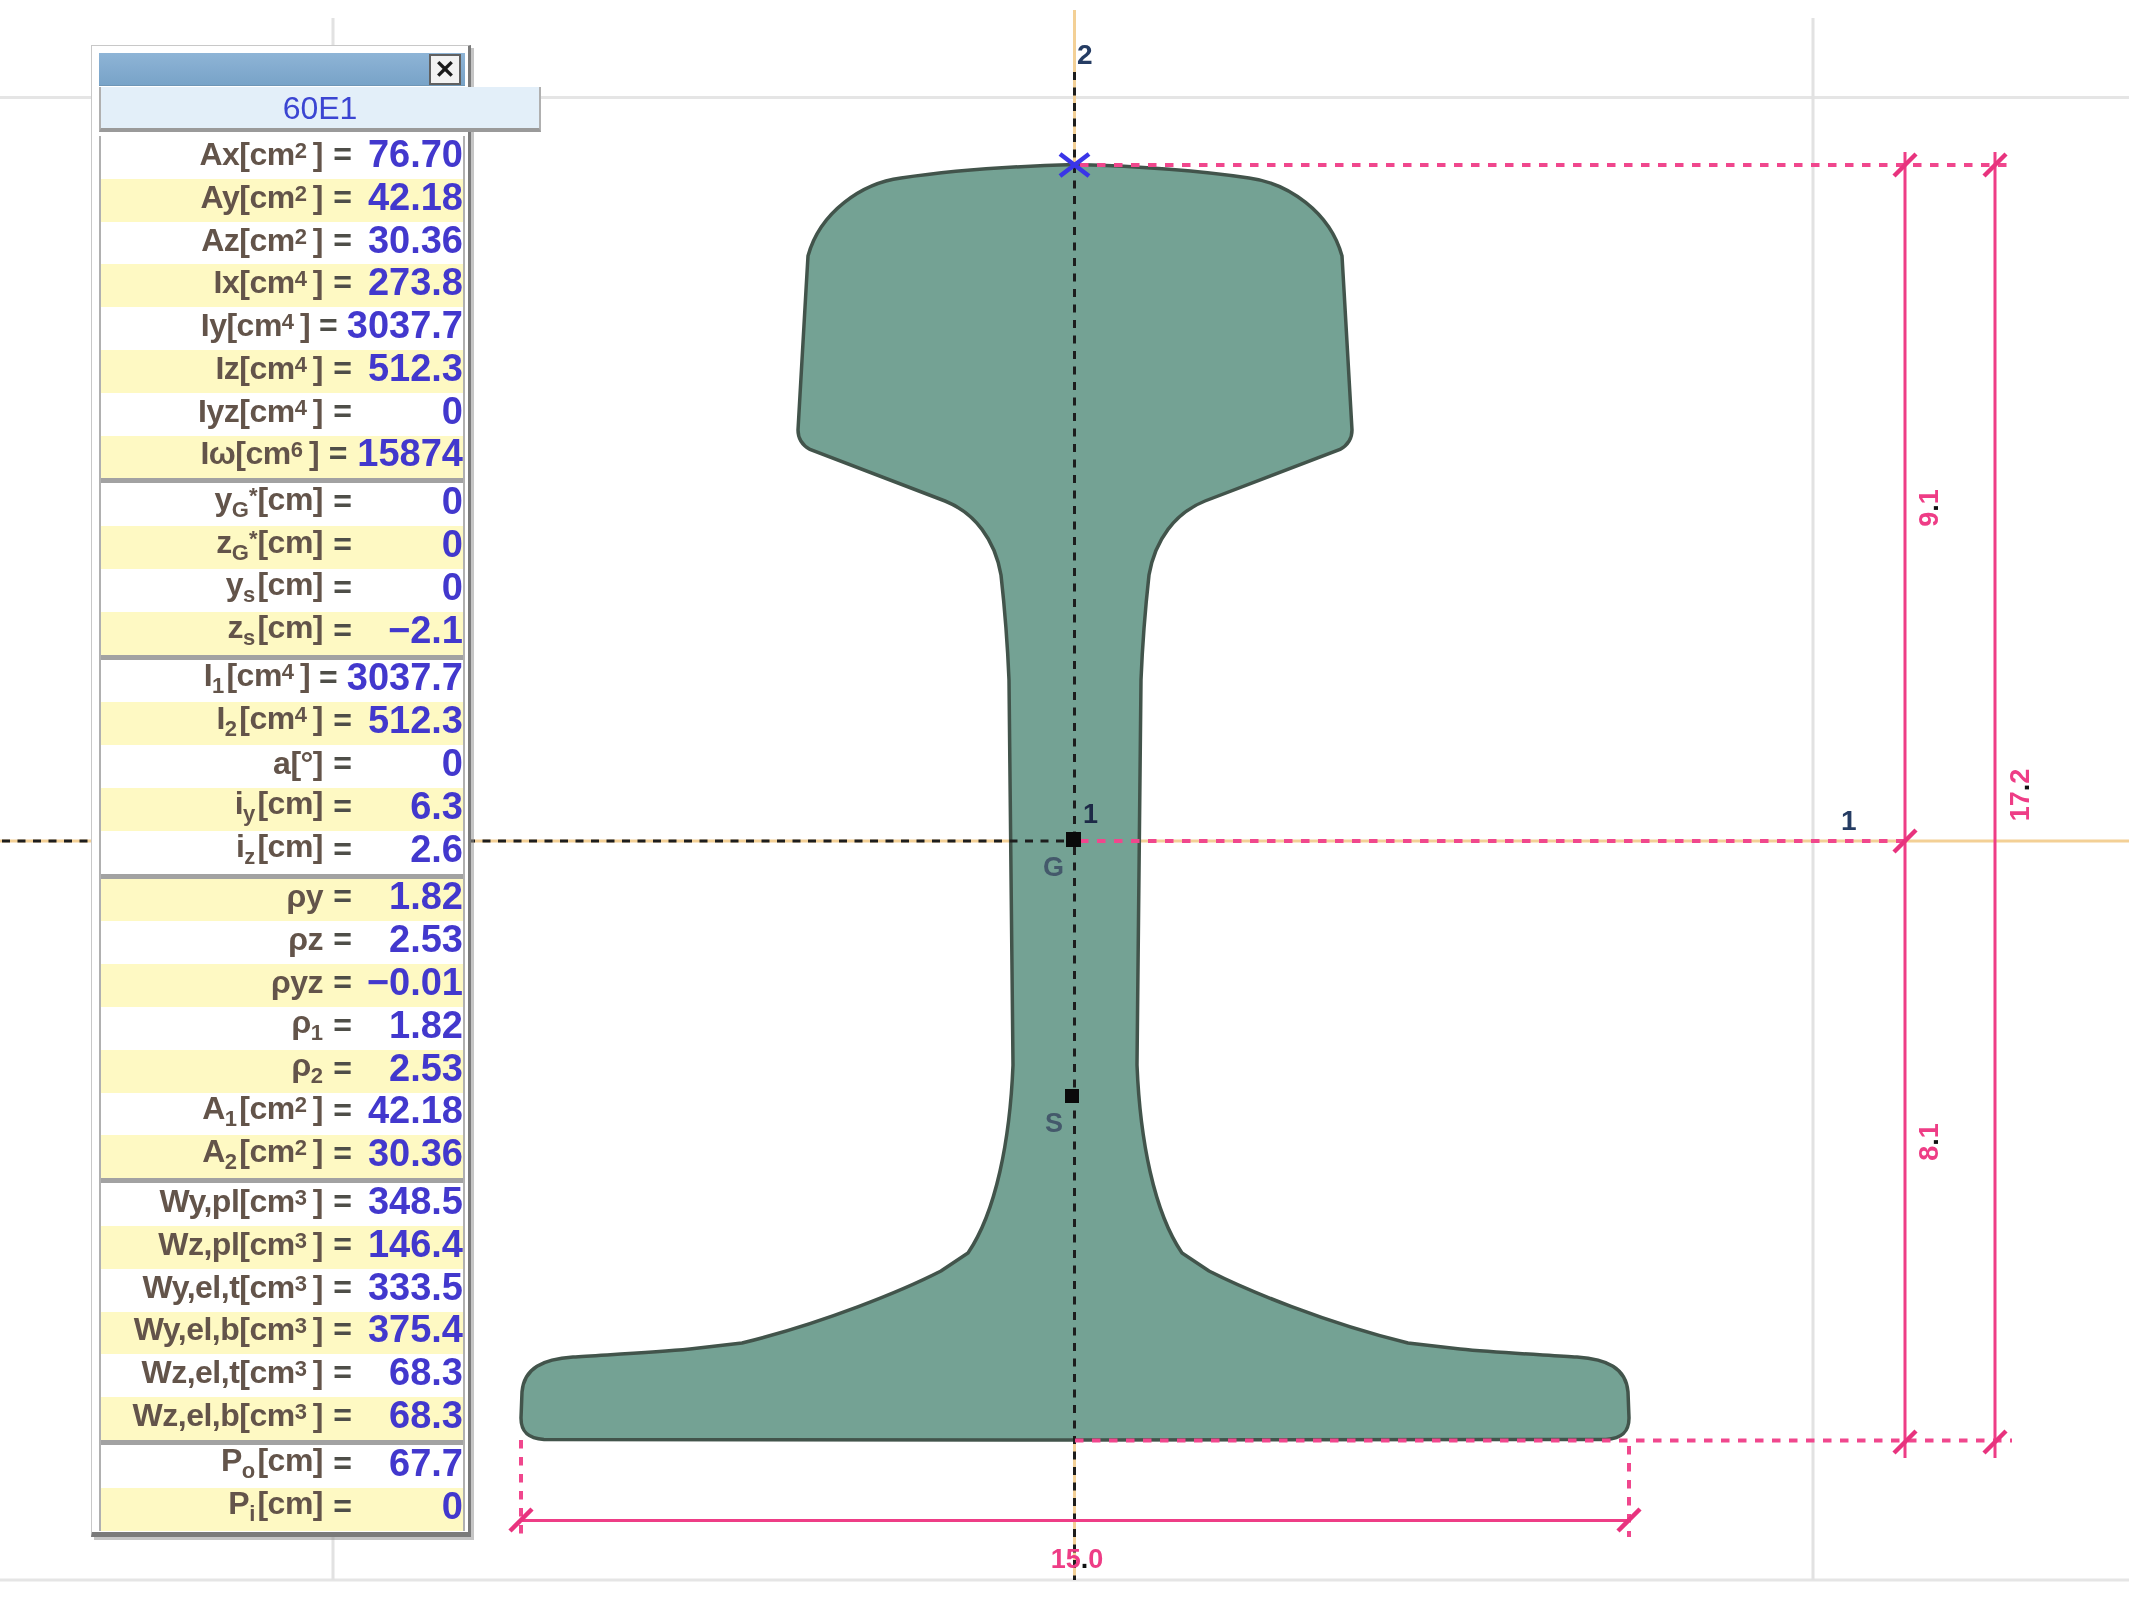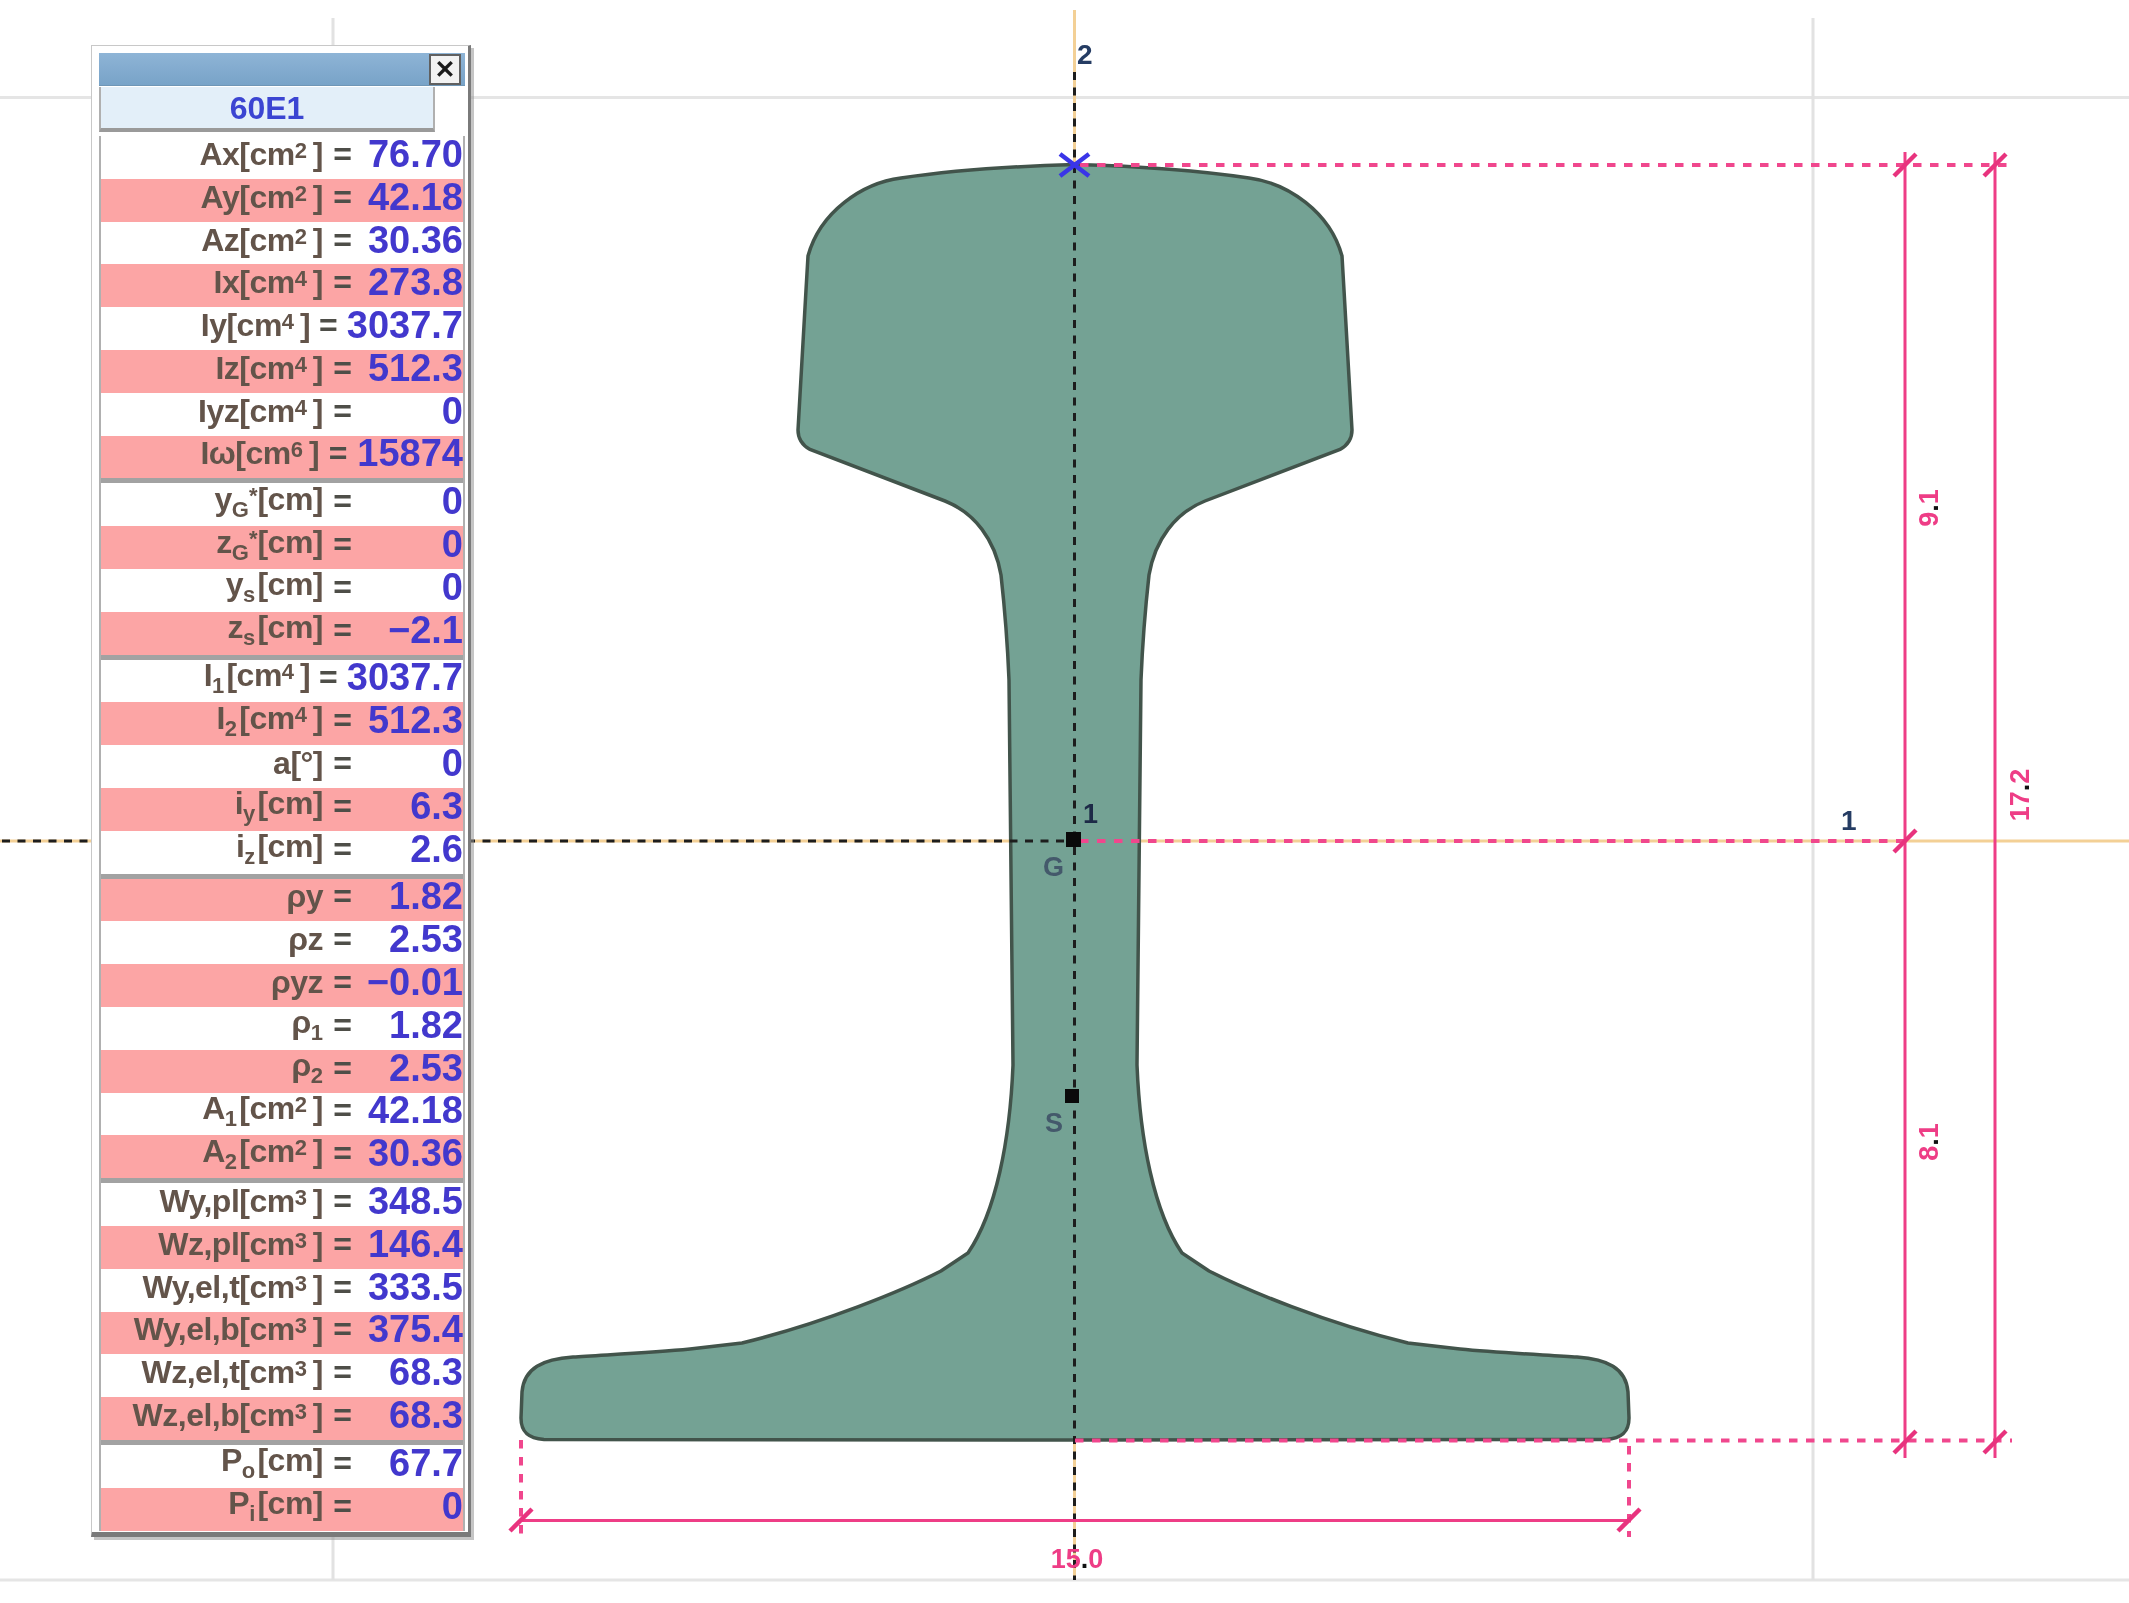--- a/index.html
+++ b/index.html
@@ -9,28 +9,28 @@
 
 #panel { position:absolute; left:91px; top:45px; width:380px; height:1492px;
   background:#fff; border:1px solid #c8c8c8;
   border-right:3px solid #7a7a7a; border-bottom:5px solid #7a7a7a;
   box-shadow:3px 3px 0 rgba(150,150,150,0.55); }
 #tbar { position:absolute; left:7px; top:7px; width:366px; height:33px;
   background:linear-gradient(#8eb4d6,#78a3c8); border-bottom:1px solid #6f96b6; }
 #xbtn { position:absolute; right:4px; top:1px; width:32px; height:31px;
   background:#f2f2f2; border:2px solid #606060; color:#1a1a1a;
   font-size:25px; font-weight:bold; text-align:center; line-height:26px; }
-#hrow { position:absolute; left:7px; top:41px; width:336px; height:45px;
-  background:#e3eff9; color:#3b45d2; font-size:32px; font-weight:bold;
+#hrow { position:absolute; left:7px; top:41px; width:442px; height:45px;
+  background:#e3eff9; color:#3b45d2; font-size:32px; font-weight:normal;
   text-align:center; line-height:43px; border-bottom:4px solid #9a9a9a;
   border-left:2px solid #b0b0b0; border-right:2px solid #b0b0b0; }
 #rows { position:absolute; left:7px; top:90px; width:366px;
   border-left:2px solid #b0b0b0; border-right:2px solid #b0b0b0; }
 .r { height:42.8px; display:flex; align-items:center; padding-bottom:6px; background:#fff; }
-.r.b { background:#fca5a5; }
+.r.b { background:#fef9c3; }
 .sep { height:5px; background:#a2a2a2; }
 .lb { display:block; width:210px; text-align:right; color:#63544a;
   font-size:32px; font-weight:bold; white-space:nowrap; letter-spacing:-0.5px;margin-left:12px; }
 .lb sup { font-size:22px; vertical-align:7px; letter-spacing:0; }
 .lb sub { font-size:22px; vertical-align:-7px; letter-spacing:0; }
 .eq { display:block; width:39px; text-align:center; color:#4e4e48;
   font-size:32px; font-weight:bold; }
 .vl { display:block; flex:1; text-align:right; color:#4238cd;
   font-size:38px; font-weight:bold; padding-right:0px; }
 </style></head>

